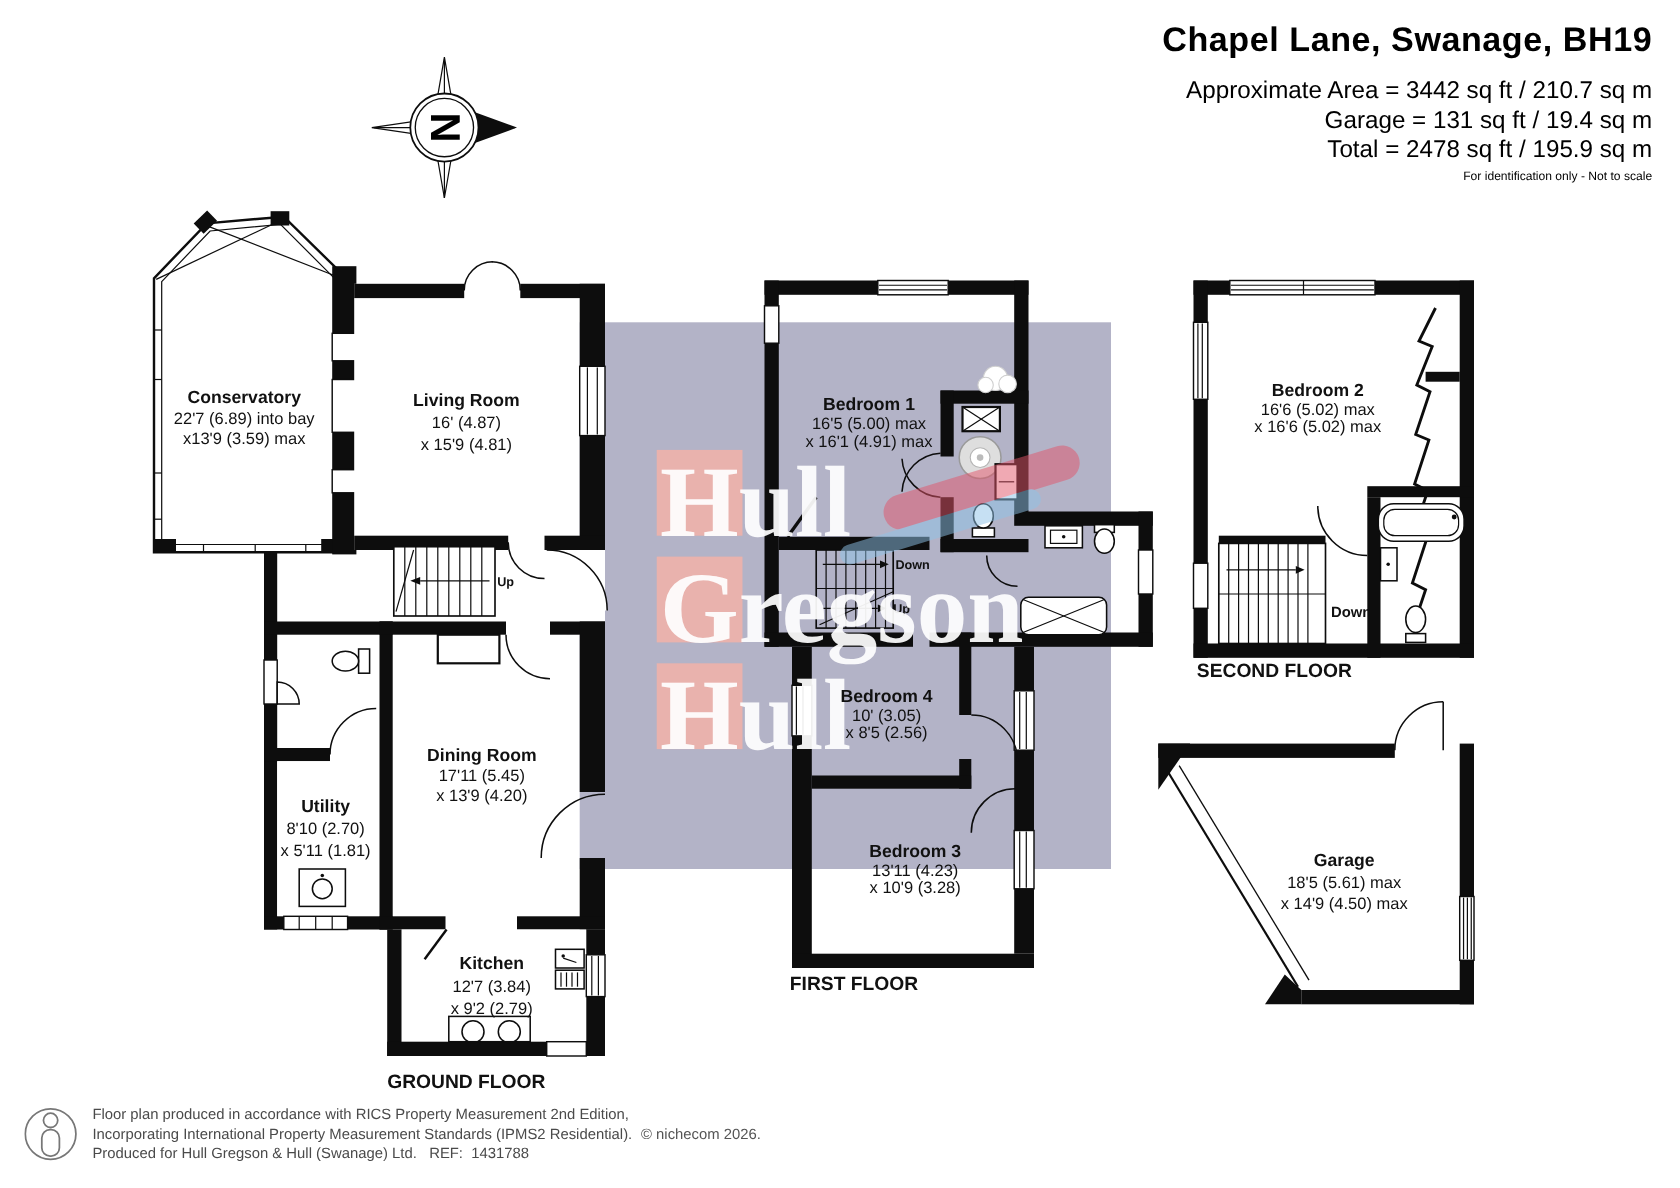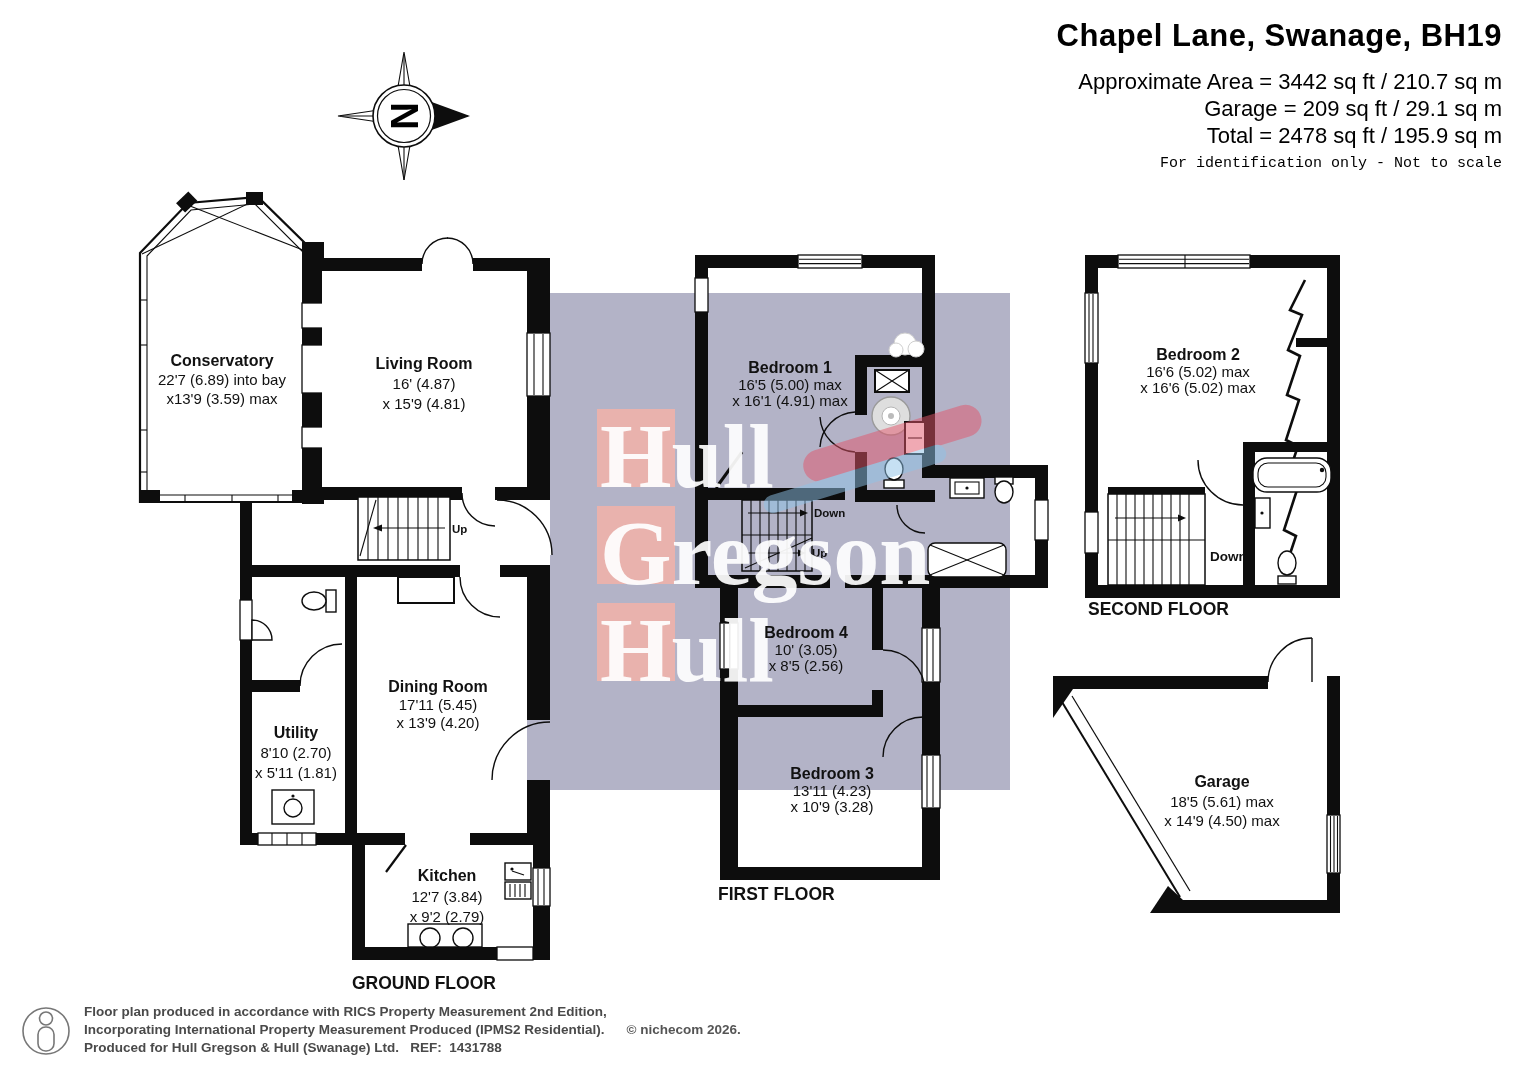--- a/index.html
+++ b/index.html
@@ -2,26 +2,26 @@
 <html><head>
 <meta charset="utf-8">
 <style>
   html,body{margin:0;padding:0;background:#fff;}
   #page{position:relative;width:1527px;height:1080px;background:#fff;overflow:hidden;
         font-family:"Liberation Sans",sans-serif;}
   
   #header{position:absolute;top:18px;right:25px;text-align:right;color:#000;}
   #header .title{font-size:31px;font-weight:bold;letter-spacing:.5px;margin-bottom:14px;}
   #header .area{font-size:22px;line-height:27px;}
-  #header .disclaimer{font-size:15px;margin-top:6px;font-family:Liberation Mono, monospace;}
+  #header .disclaimer{font-size:11px;margin-top:6px;}
   
-  #footer{position:absolute;left:22px;top:1002px;display:flex;align-items:center;color:#4a4a4a;font-weight:bold;}
+  #footer{position:absolute;left:22px;top:1002px;display:flex;align-items:flex-end;color:#4a4a4a;}
   #footer .ftext{margin-left:12px;font-size:13.5px;line-height:18px;}
   #footer .row2{display:flex;}
-  #footer .copyright{margin-left:22px;color:#555;}
+  #footer .copyright{margin-left:8px;color:#555;}
   
   svg{position:absolute;left:0;top:0;}
   .w{fill:#0d0d0d;}
   .k{stroke:#0d0d0d;fill:none;stroke-width:1.4px;}
   .thin{stroke:#0d0d0d;fill:none;stroke-width:1.1px;}
   .win{fill:#fff;stroke:#0d0d0d;stroke-width:1.3px;}
   .fx{fill:#fff;stroke:#0d0d0d;stroke-width:1.4px;}
   .rn{font:bold 16px "Liberation Sans",sans-serif;fill:#111;text-anchor:middle;}
   .rd{font:15px "Liberation Sans",sans-serif;fill:#111;text-anchor:middle;}
   .fl{font:bold 17.5px "Liberation Sans",sans-serif;fill:#111;}
@@ -30,21 +30,21 @@
   .wm{font:bold 92px "Liberation Serif",serif;fill:#ffffff;opacity:.93;}
 </style>
 </head>
 <body>
 
 <div id="page">
 
   <div id="header">
     <div class="title">Chapel Lane, Swanage, BH19</div>
     <div class="area">Approximate Area = 3442 sq ft / 210.7 sq m</div>
-    <div class="area">Garage = 209 sq ft / 29.1 sq m</div>
+    <div class="area">Garage = 131 sq ft / 19.4 sq m</div>
     <div class="area">Total = 2478 sq ft / 195.9 sq m</div>
     <div class="disclaimer">For identification only - Not to scale</div>
   </div>
 
   <svg width="1527" height="1080" viewBox="0 0 1527 1080">
 
     <rect x="515" y="293" width="495" height="497" fill="#b3b3c7"></rect>
 
     <g>
       <line x1="404" y1="54" x2="404" y2="180" class="thin"></line>
@@ -405,20 +405,20 @@
 
   <div id="footer">
     <svg width="50" height="56" viewBox="0 0 50 56" style="position:static">
       <circle cx="24" cy="29" r="23" fill="none" stroke="#777" stroke-width="1.6"></circle>
       <circle cx="24" cy="16.5" r="6.5" fill="none" stroke="#777" stroke-width="1.6"></circle>
       <rect x="16" y="25" width="16" height="24" rx="7.5" fill="none" stroke="#777" stroke-width="1.6"></rect>
     </svg>
     <div class="ftext">
       <div>Floor plan produced in accordance with RICS Property Measurement 2nd Edition,</div>
       <div class="row2">
-        <span>Incorporating International Property Measurement Produced (IPMS2 Residential).</span>
+        <span>Incorporating International Property Measurement Standards (IPMS2 Residential).</span>
         <span class="copyright">© nichecom 2026.</span>
       </div>
       <div>Produced for Hull Gregson &amp; Hull (Swanage) Ltd.&nbsp;&nbsp; REF:&nbsp; 1431788</div>
     </div>
   </div>
 
 </div>
 
 </body></html>

